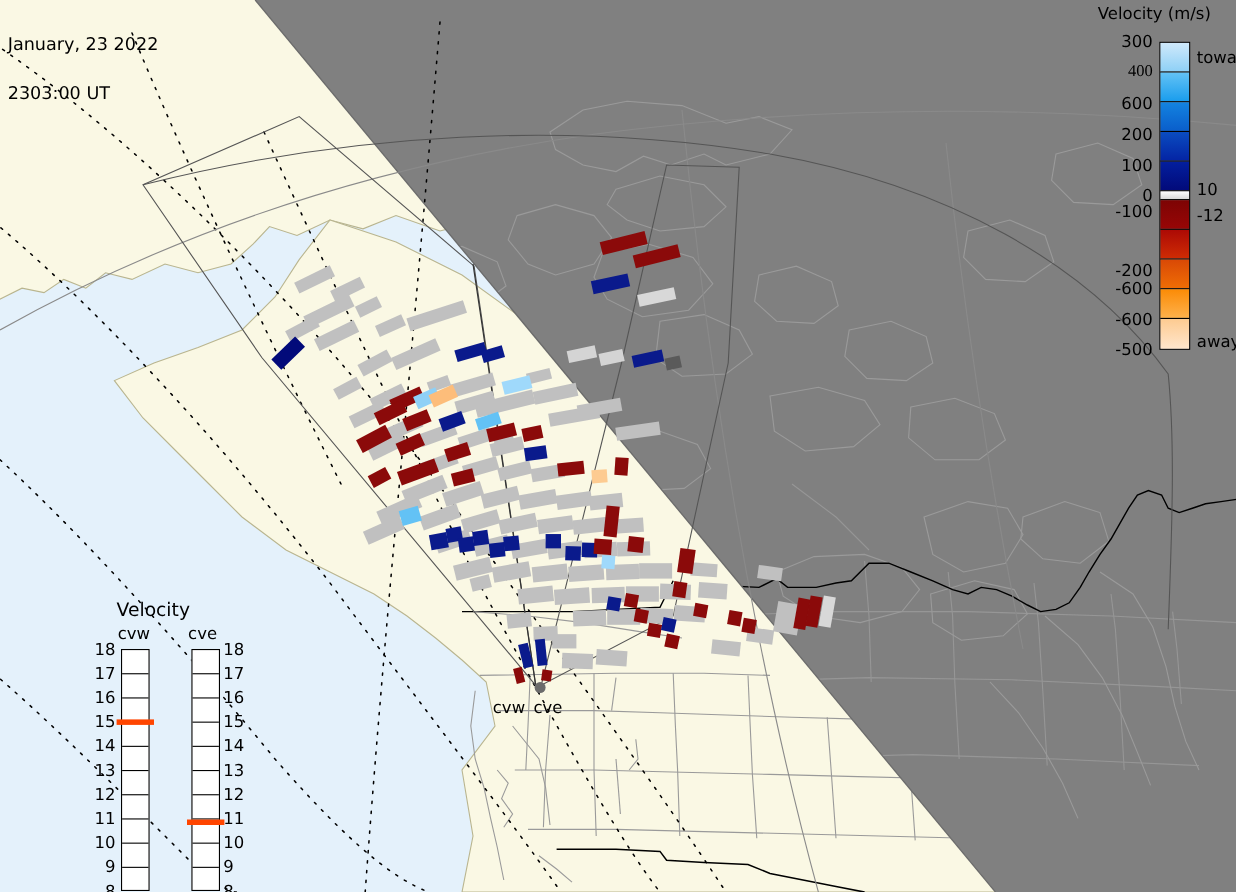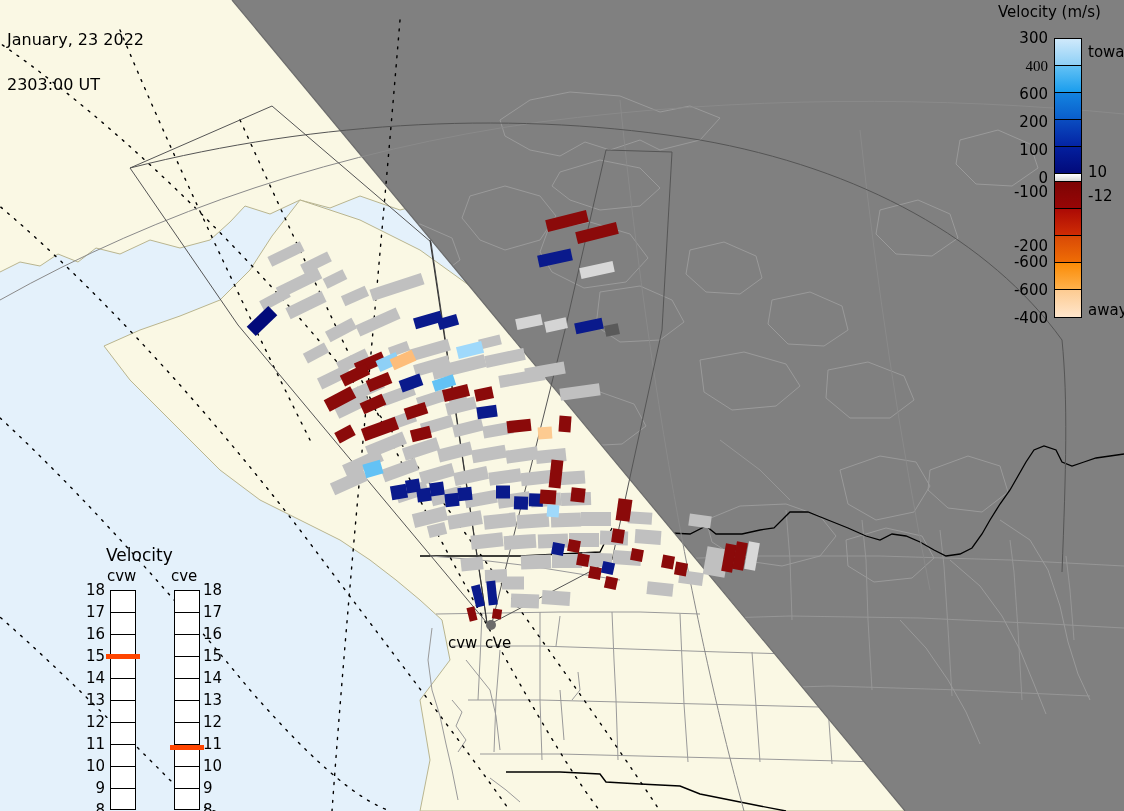--- a/index.html
+++ b/index.html
@@ -482,21 +482,21 @@
         <div class="vel-tick" style="top: 38px;">300</div>
         <div class="vel-tick" style="top: 66px; font-family: Liberation Serif, serif;">400</div>
         <div class="vel-tick" style="top: 94px;">600</div>
         <div class="vel-tick" style="top: 122px;">200</div>
         <div class="vel-tick" style="top: 150px;">100</div>
         <div class="vel-tick" style="top: 178px;">0</div>
         <div class="vel-tick" style="top: 192px;">-100</div>
         <div class="vel-tick" style="top: 234px; margin-top: 12px;">-200</div>
         <div class="vel-tick" style="top: 262px;">-600</div>
         <div class="vel-tick" style="top: 290px;">-600</div>
-        <div class="vel-tick" style="top: 318px;">-400</div>
+        <div class="vel-tick" style="top: 318px;">-500</div>
       </div>
     <div id="vel-sides">
         <div class="vel-side" style="top: 52px;">toward</div>
         <div class="vel-side" style="top: 172px;">10</div>
         <div class="vel-side" style="top: 196px;">-12</div>
         <div class="vel-side" style="top: 310px;">away</div>
       </div>
   </div>
 
   <div id="frequency-legend">

